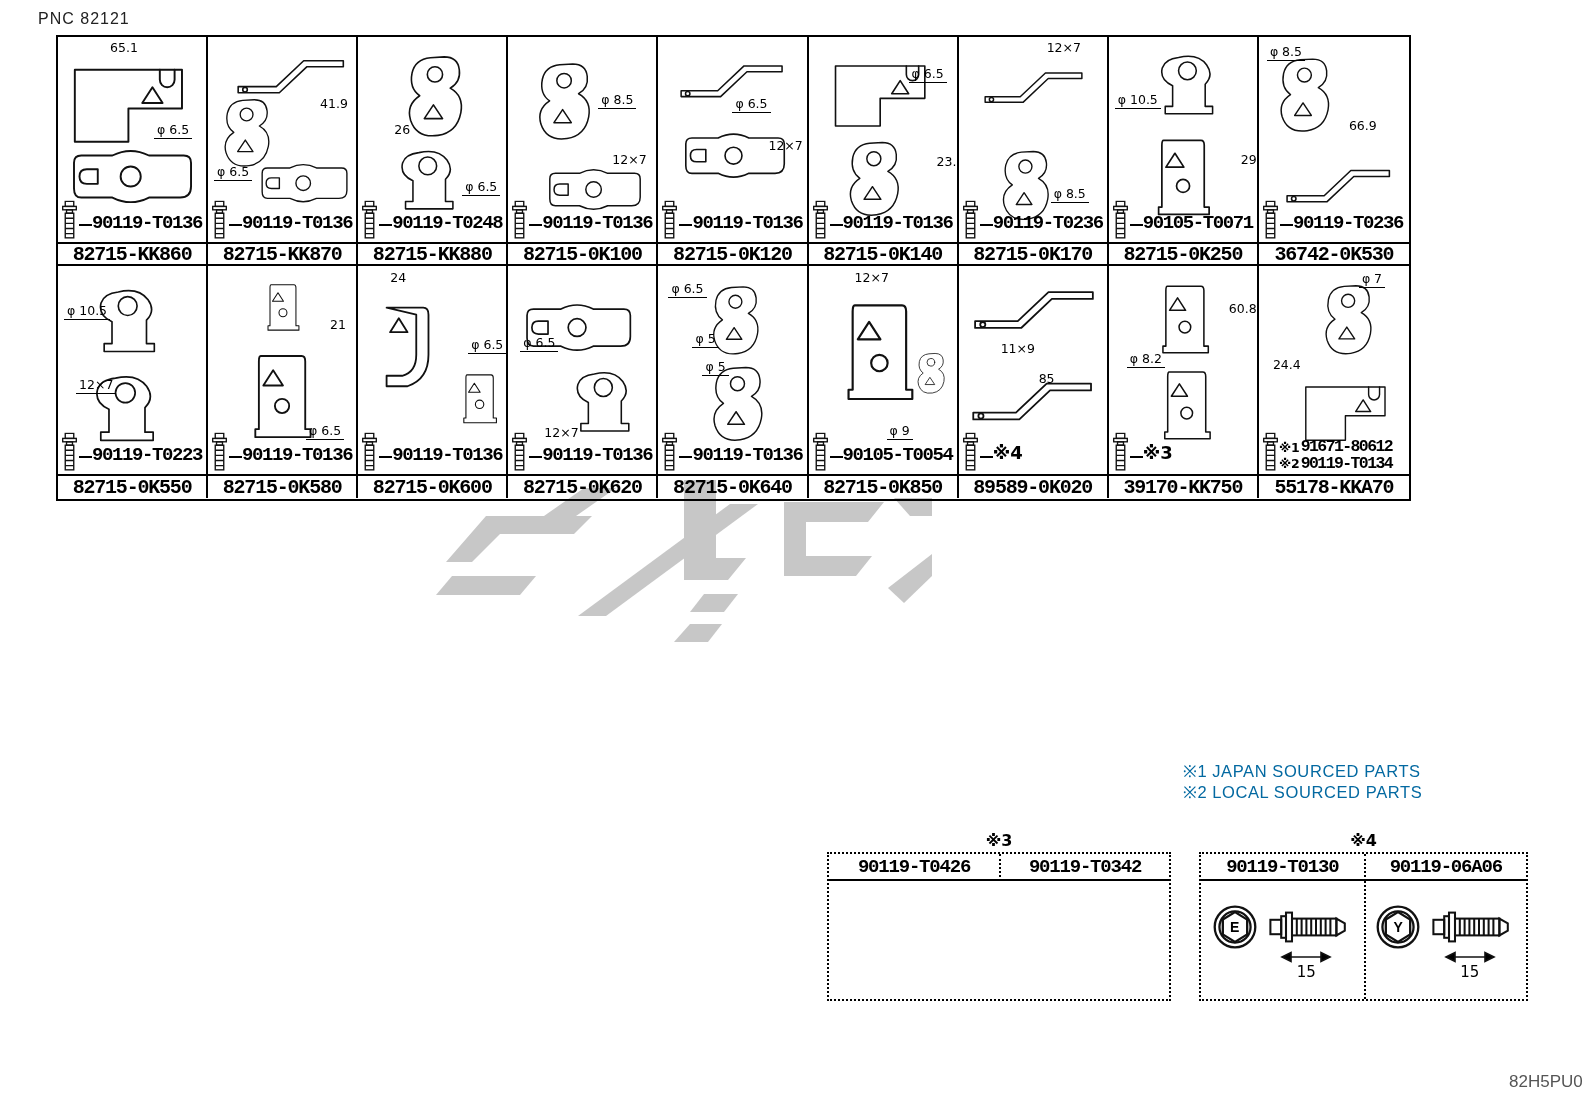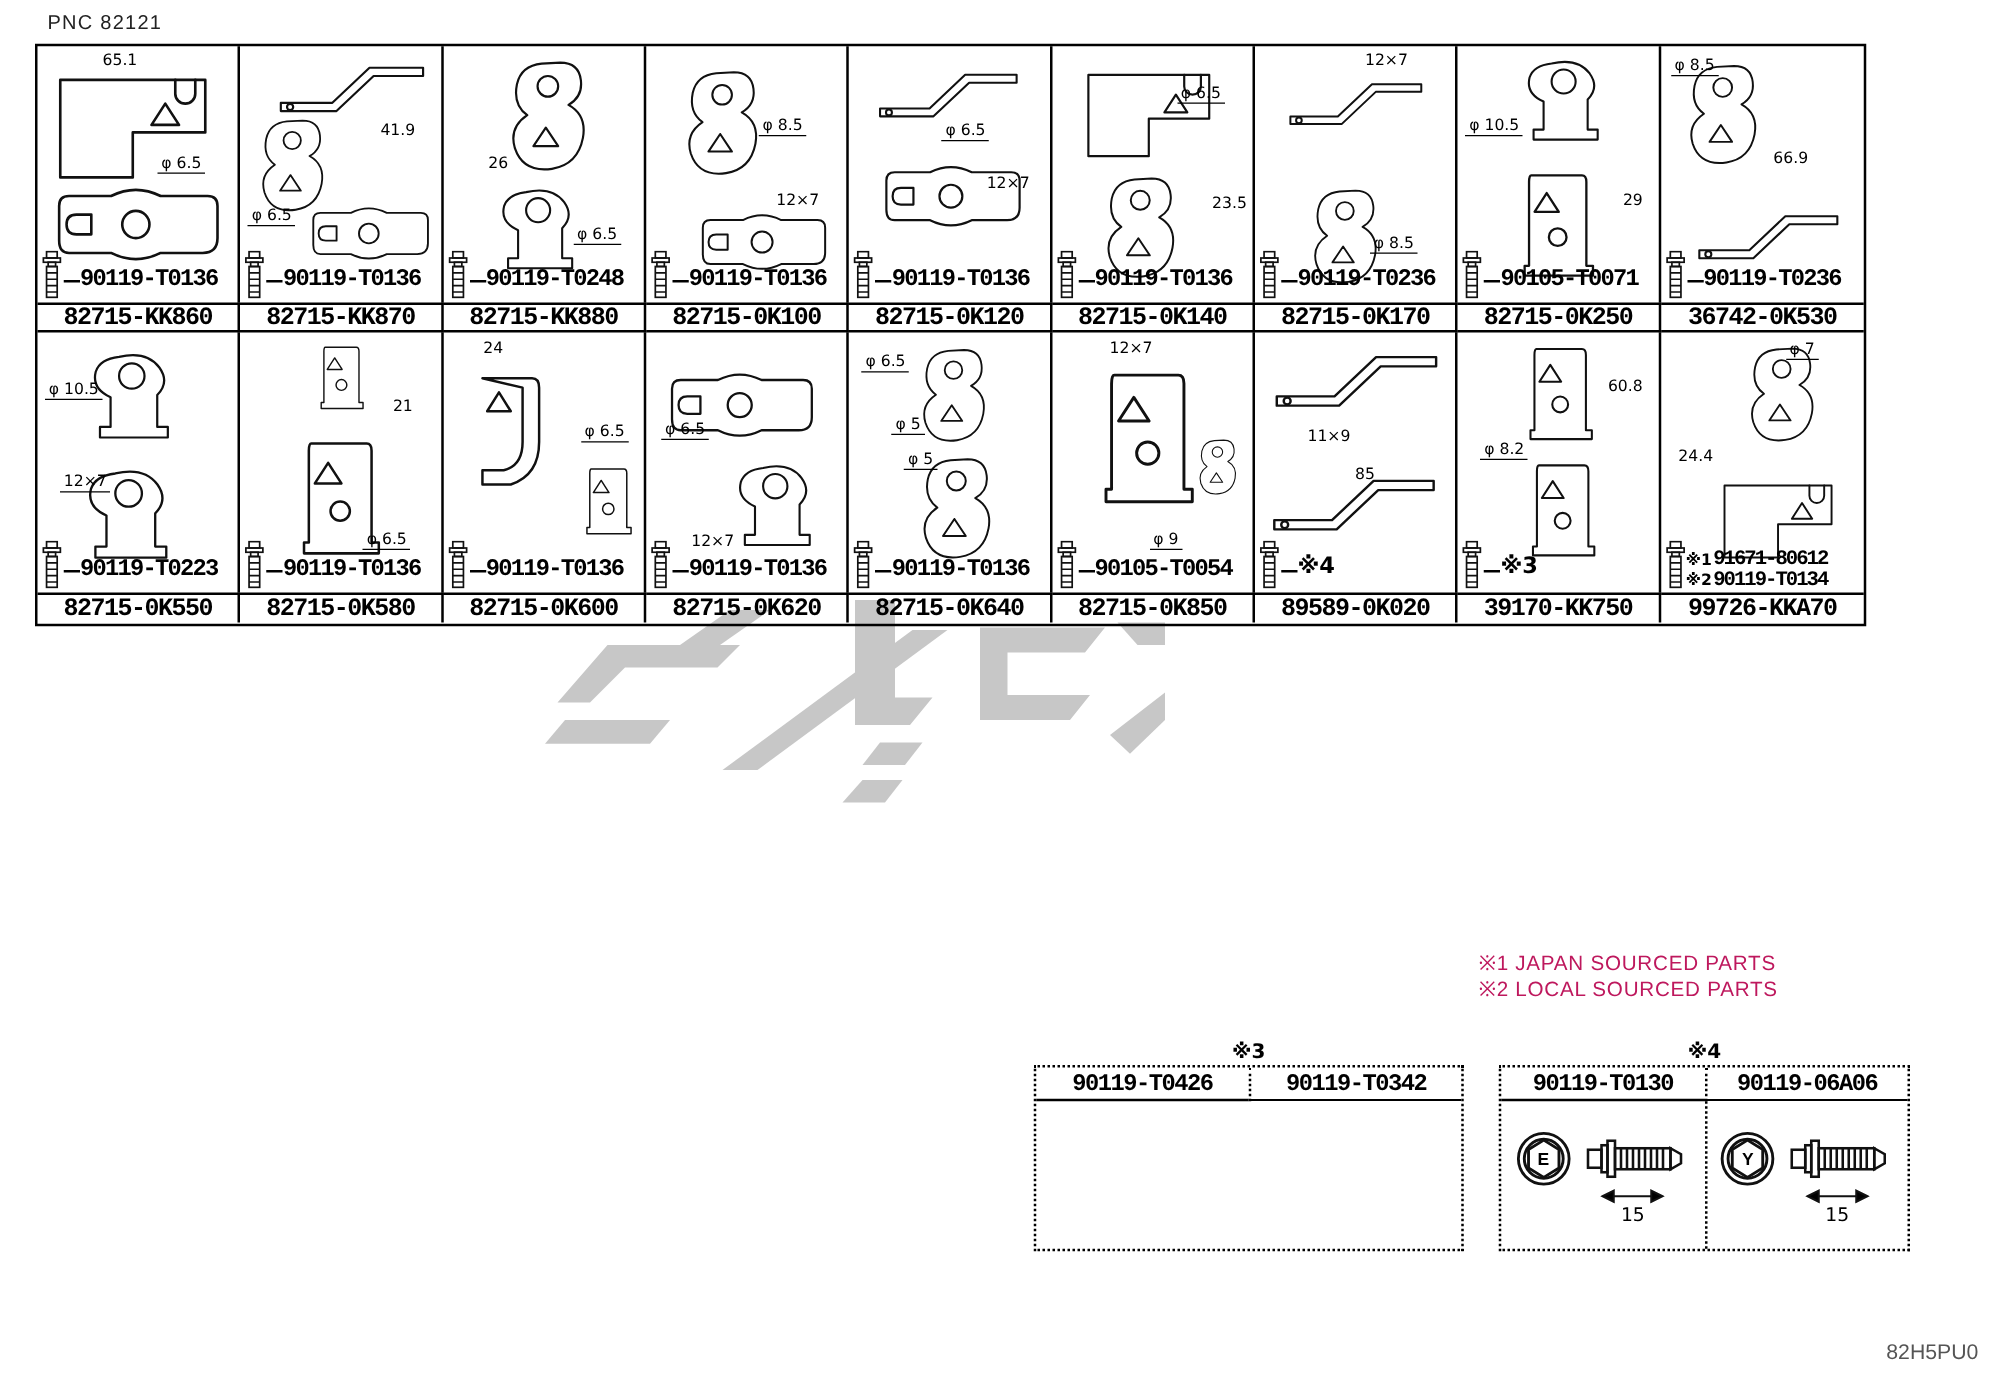--- a/index.html
+++ b/index.html
@@ -3,21 +3,21 @@
 <meta charset="utf-8">
 <style>
   html,body{margin:0;padding:0}
   body{width:1592px;height:1099px;position:relative;background:#fff;color:#000;
        font-family:"DejaVu Sans",sans-serif;overflow:hidden}
 
   .pnc{position:absolute;left:38px;top:10px;font:16px "Liberation Sans",sans-serif;
        letter-spacing:1px;color:#222;z-index:3}
 
   
-  #grid{position:absolute;left:28px;top:35px;width:1465px;height:466px;
+  #grid{position:absolute;left:56px;top:35px;width:1355px;height:466px;
         display:grid;grid-template-columns:repeat(9,1fr);
         grid-template-rows:205px 24px 208px 24px;
         border:2.5px solid #000;z-index:2;box-sizing:border-box}
   .dcell{position:relative;border-right:2px solid #000;overflow:hidden}
   .lcell{border-right:2px solid #000;border-top:2px solid #000;
          display:flex;align-items:center;justify-content:center;overflow:hidden}
   .lr1{border-bottom:2px solid #000}
   .c9{border-right:none !important}
   .pn{font:700 20px "Liberation Mono",monospace;letter-spacing:-1.2px;white-space:nowrap}
 
@@ -55,21 +55,21 @@
   .hv{width:46px;height:46px;stroke:#111;fill:none;stroke-width:1.7}
   .hletter{position:absolute;inset:0;display:flex;align-items:center;justify-content:center;
            font:600 14px "Liberation Sans",sans-serif}
   .dimrow{display:flex;flex-direction:column;align-items:center;line-height:1.05;margin-left:26px}
   .arrow{width:52px;height:12px;stroke:#111;stroke-width:1.6}
   .sdim{font:15px "DejaVu Sans",sans-serif}
   .sub4 .dimrow{margin-left:48px}
 
   
   .notes{position:absolute;left:1183px;top:761px;z-index:2}
-  .note{font:16.5px "Liberation Sans",sans-serif;letter-spacing:.6px;color:#be185d;
+  .note{font:16.5px "Liberation Sans",sans-serif;letter-spacing:.6px;color:#0369a1;
         line-height:21px;white-space:nowrap}
   .note .mk{margin-right:5px}
   .doccode{position:absolute;left:1509px;top:1072px;font:17px "Liberation Sans",sans-serif;
            color:#555;white-space:nowrap;z-index:2}
   .watermark{position:absolute;left:432px;top:468px;width:500px;height:185px;z-index:1}
   .watermark polygon,.watermark path{fill:#c7c7c7;stroke:none}
 </style>
 </head>
 <body>
 
@@ -506,21 +506,21 @@
   <div class="lcell">
       <span class="pn">82715-0K850</span>
     </div>
   <div class="lcell">
       <span class="pn">89589-0K020</span>
     </div>
   <div class="lcell">
       <span class="pn">39170-KK750</span>
     </div>
   <div class="lcell c9">
-      <span class="pn">99726-KKA70</span>
+      <span class="pn">55178-KKA70</span>
     </div>
 
 </div>
 
 <div class="notes">
   <div class="note"><span class="mk">※1</span><span>JAPAN SOURCED PARTS</span></div>
   <div class="note"><span class="mk">※2</span><span>LOCAL SOURCED PARTS</span></div>
 </div>
 
 <div class="subtbl" style="left:827px;top:852px;width:344px">

